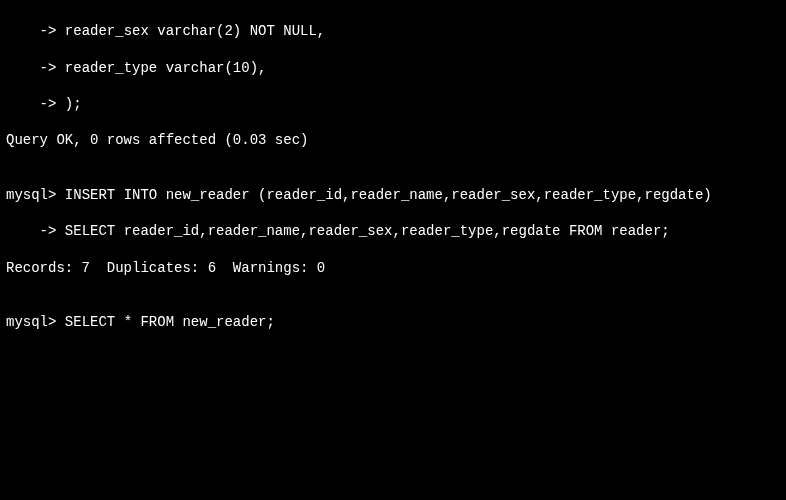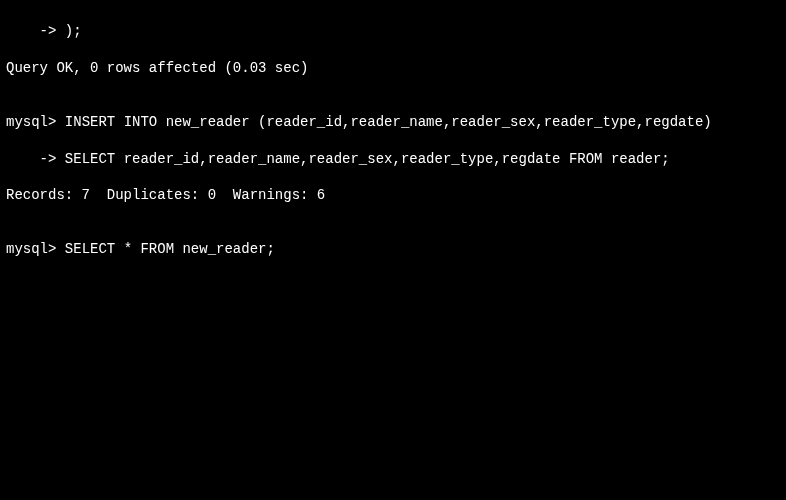--- a/index.html
+++ b/index.html
@@ -19,26 +19,28 @@
     white-space: pre;
   }
   .line {
     white-space: pre;
   }
 </style>
 </head>
 <body>
 
 <div class="terminal">
+<div class="line"><span>    -&gt;</span><span> reader_sex varchar(2) NOT NULL,</span></div>
+<div class="line"><span>    -&gt;</span><span> reader_type varchar(10),</span></div>
 <div class="line"><span>    -&gt;</span><span> );</span></div>
 <div class="line">Query OK, 0 rows affected (0.03 sec)</div>
 <div class="line"></div>
 <div class="line"><span>mysql&gt;</span><span> INSERT INTO new_reader (reader_id,reader_name,reader_sex,reader_type,regdate)</span></div>
 <div class="line"><span>    -&gt;</span><span> SELECT reader_id,reader_name,reader_sex,reader_type,regdate FROM reader;</span></div>
-<div class="line">Records: 7  Duplicates: 0  Warnings: 6</div>
+<div class="line">Records: 7  Duplicates: 6  Warnings: 0</div>
 <div class="line"></div>
 <div class="line"><span>mysql&gt;</span><span> SELECT * FROM new_reader;</span></div>
 
 
 
 
 
 
 
 

